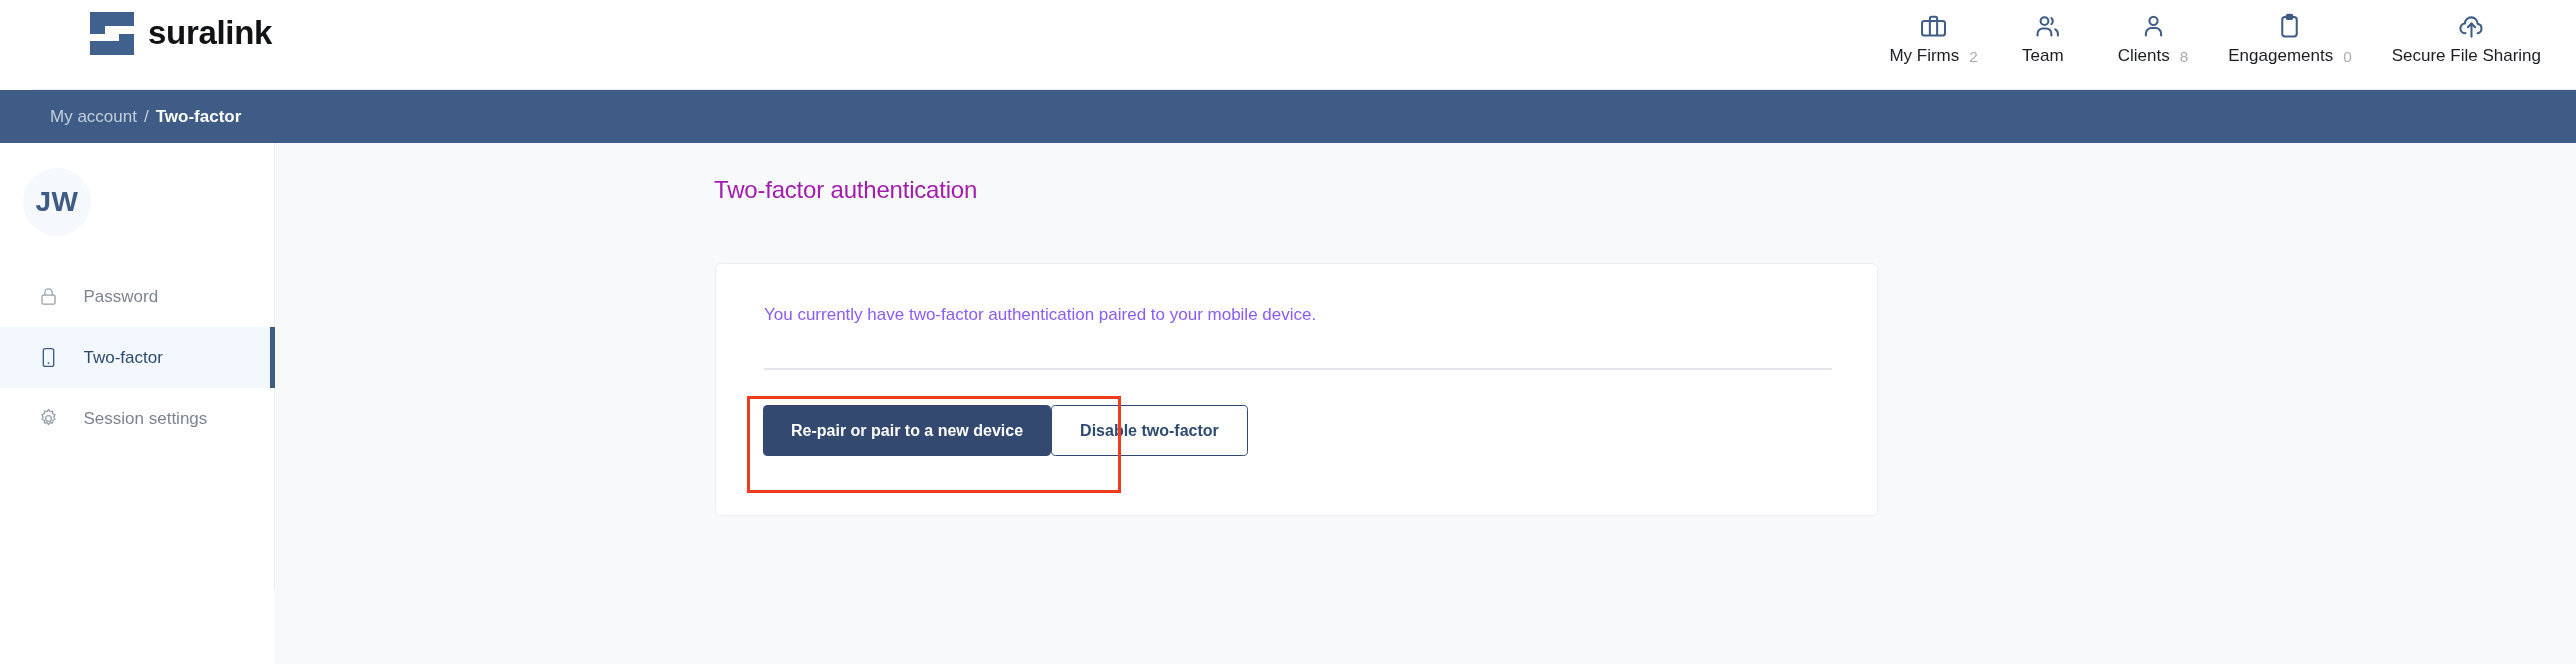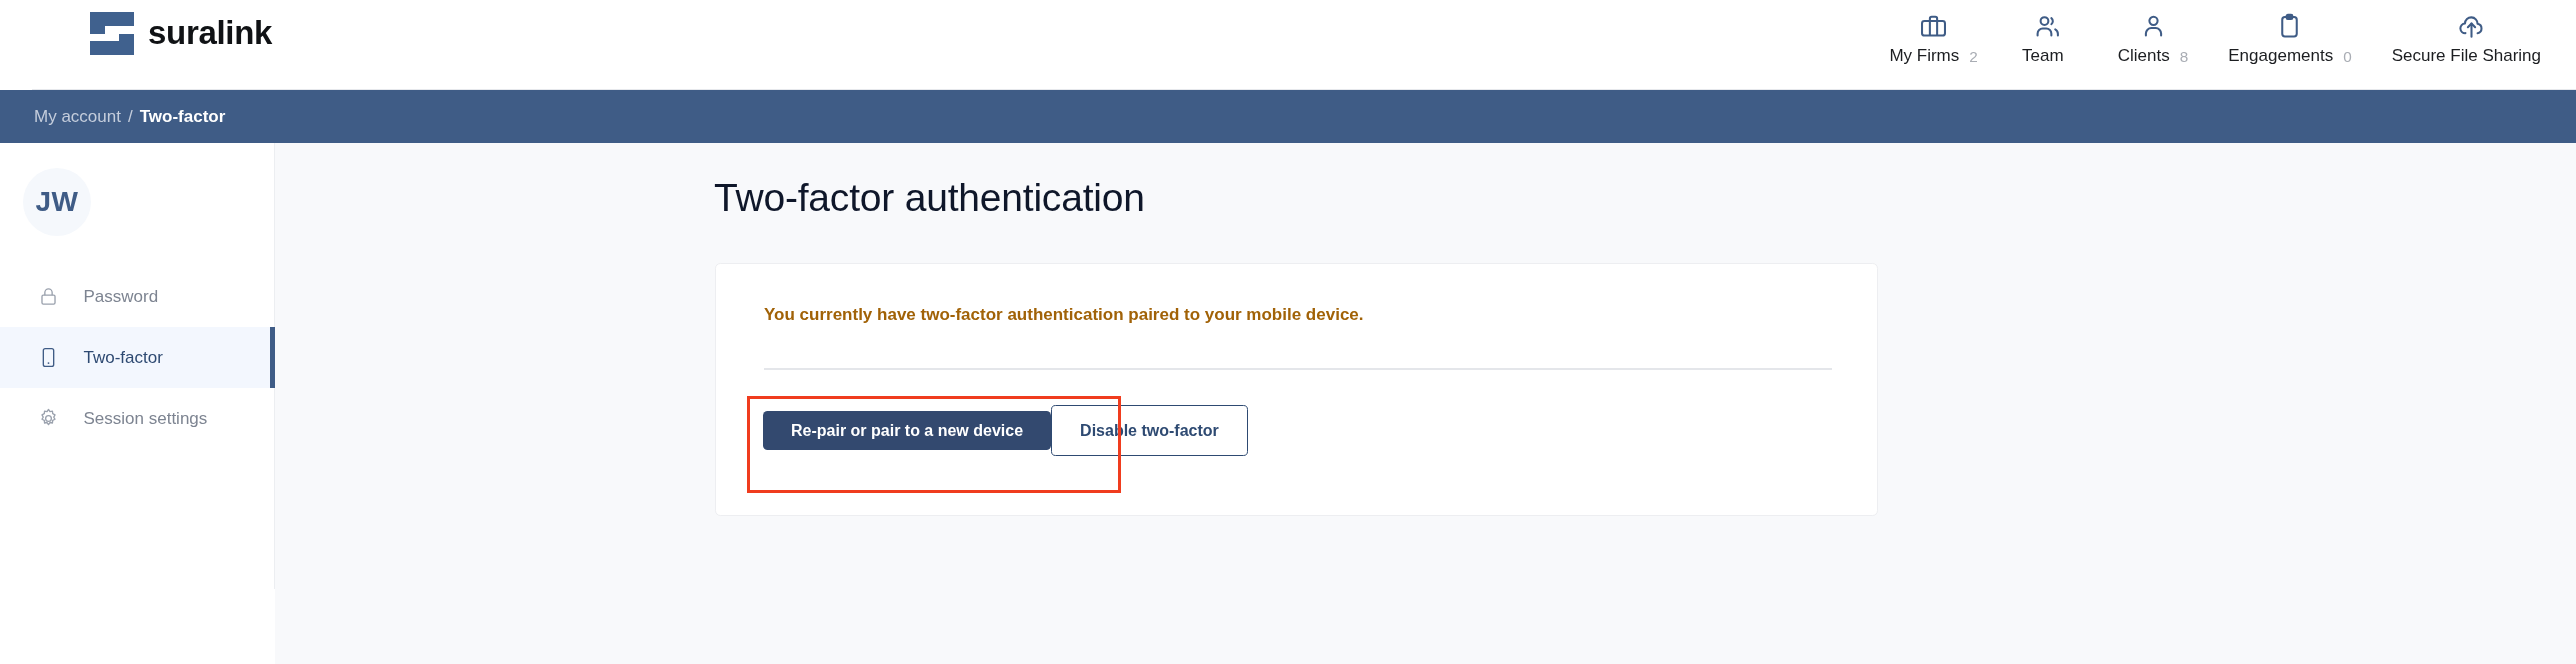--- a/index.html
+++ b/index.html
@@ -106,20 +106,21 @@
   .crumb-inner {
     padding-left: 34px;
     display: flex;
     align-items: baseline;
     gap: 0px;
     font-size: 17px;
   }
   .crumb-parent {
     color: #c4cddc;
     cursor: pointer;
+    margin-left: 16px;
   }
   .crumb-sep { color: #c4cddc; padding: 0 7px; }
   .crumb-current {
     color: #ffffff;
     font-weight: 700;
   }
 
   
   .sidebar {
     position: absolute;
@@ -187,40 +188,40 @@
   .main {
     position: absolute;
     left: 275px; top: 143px;
     width: 2301px;
     height: 521px;
     background: #f8f9fb;
   }
   .page-title {
     position: absolute;
     left: 439px; top: 35px;
-    font-size: 39px;
-    color: #0f172a;
+    font-size: 24px;
+    color: #a21caf;
     line-height: 1;
     letter-spacing: -0.2px;
   }
   .card {
     position: absolute;
     left: 440px; top: 120px;
     width: 1163px;
     height: 253px;
     background: #ffffff;
     border: 0.8px solid #edeef1;
     border-radius: 5.4px;
   }
   .card-text {
     position: absolute;
     left: 48px; top: 42px;
     font-size: 17px;
-    font-weight: 700;
-    color: #a16207;
+    font-weight: 400;
+    color: #8b5cf6;
     line-height: 1;
   }
   .card-divider {
     position: absolute;
     left: 48px; top: 104px;
     width: 1068px;
     height: 1.5px;
     background: #e4e6ea;
   }
   .btn-row {
@@ -236,21 +237,21 @@
     font-family: "Liberation Sans", sans-serif;
     font-size: 16px;
     font-weight: 700;
     cursor: pointer;
     white-space: nowrap;
     line-height: 1;
   }
   .btn-primary {
     background: #33496f;
     color: #ffffff;
-    height: 39px;
+    height: 51px;
     padding: 0 28px;
   }
   .btn-secondary {
     background: #ffffff;
     color: #2e4a72;
     border: 1.5px solid #2e4a72;
     height: 51px;
     padding: 0 28px;
   }
   

